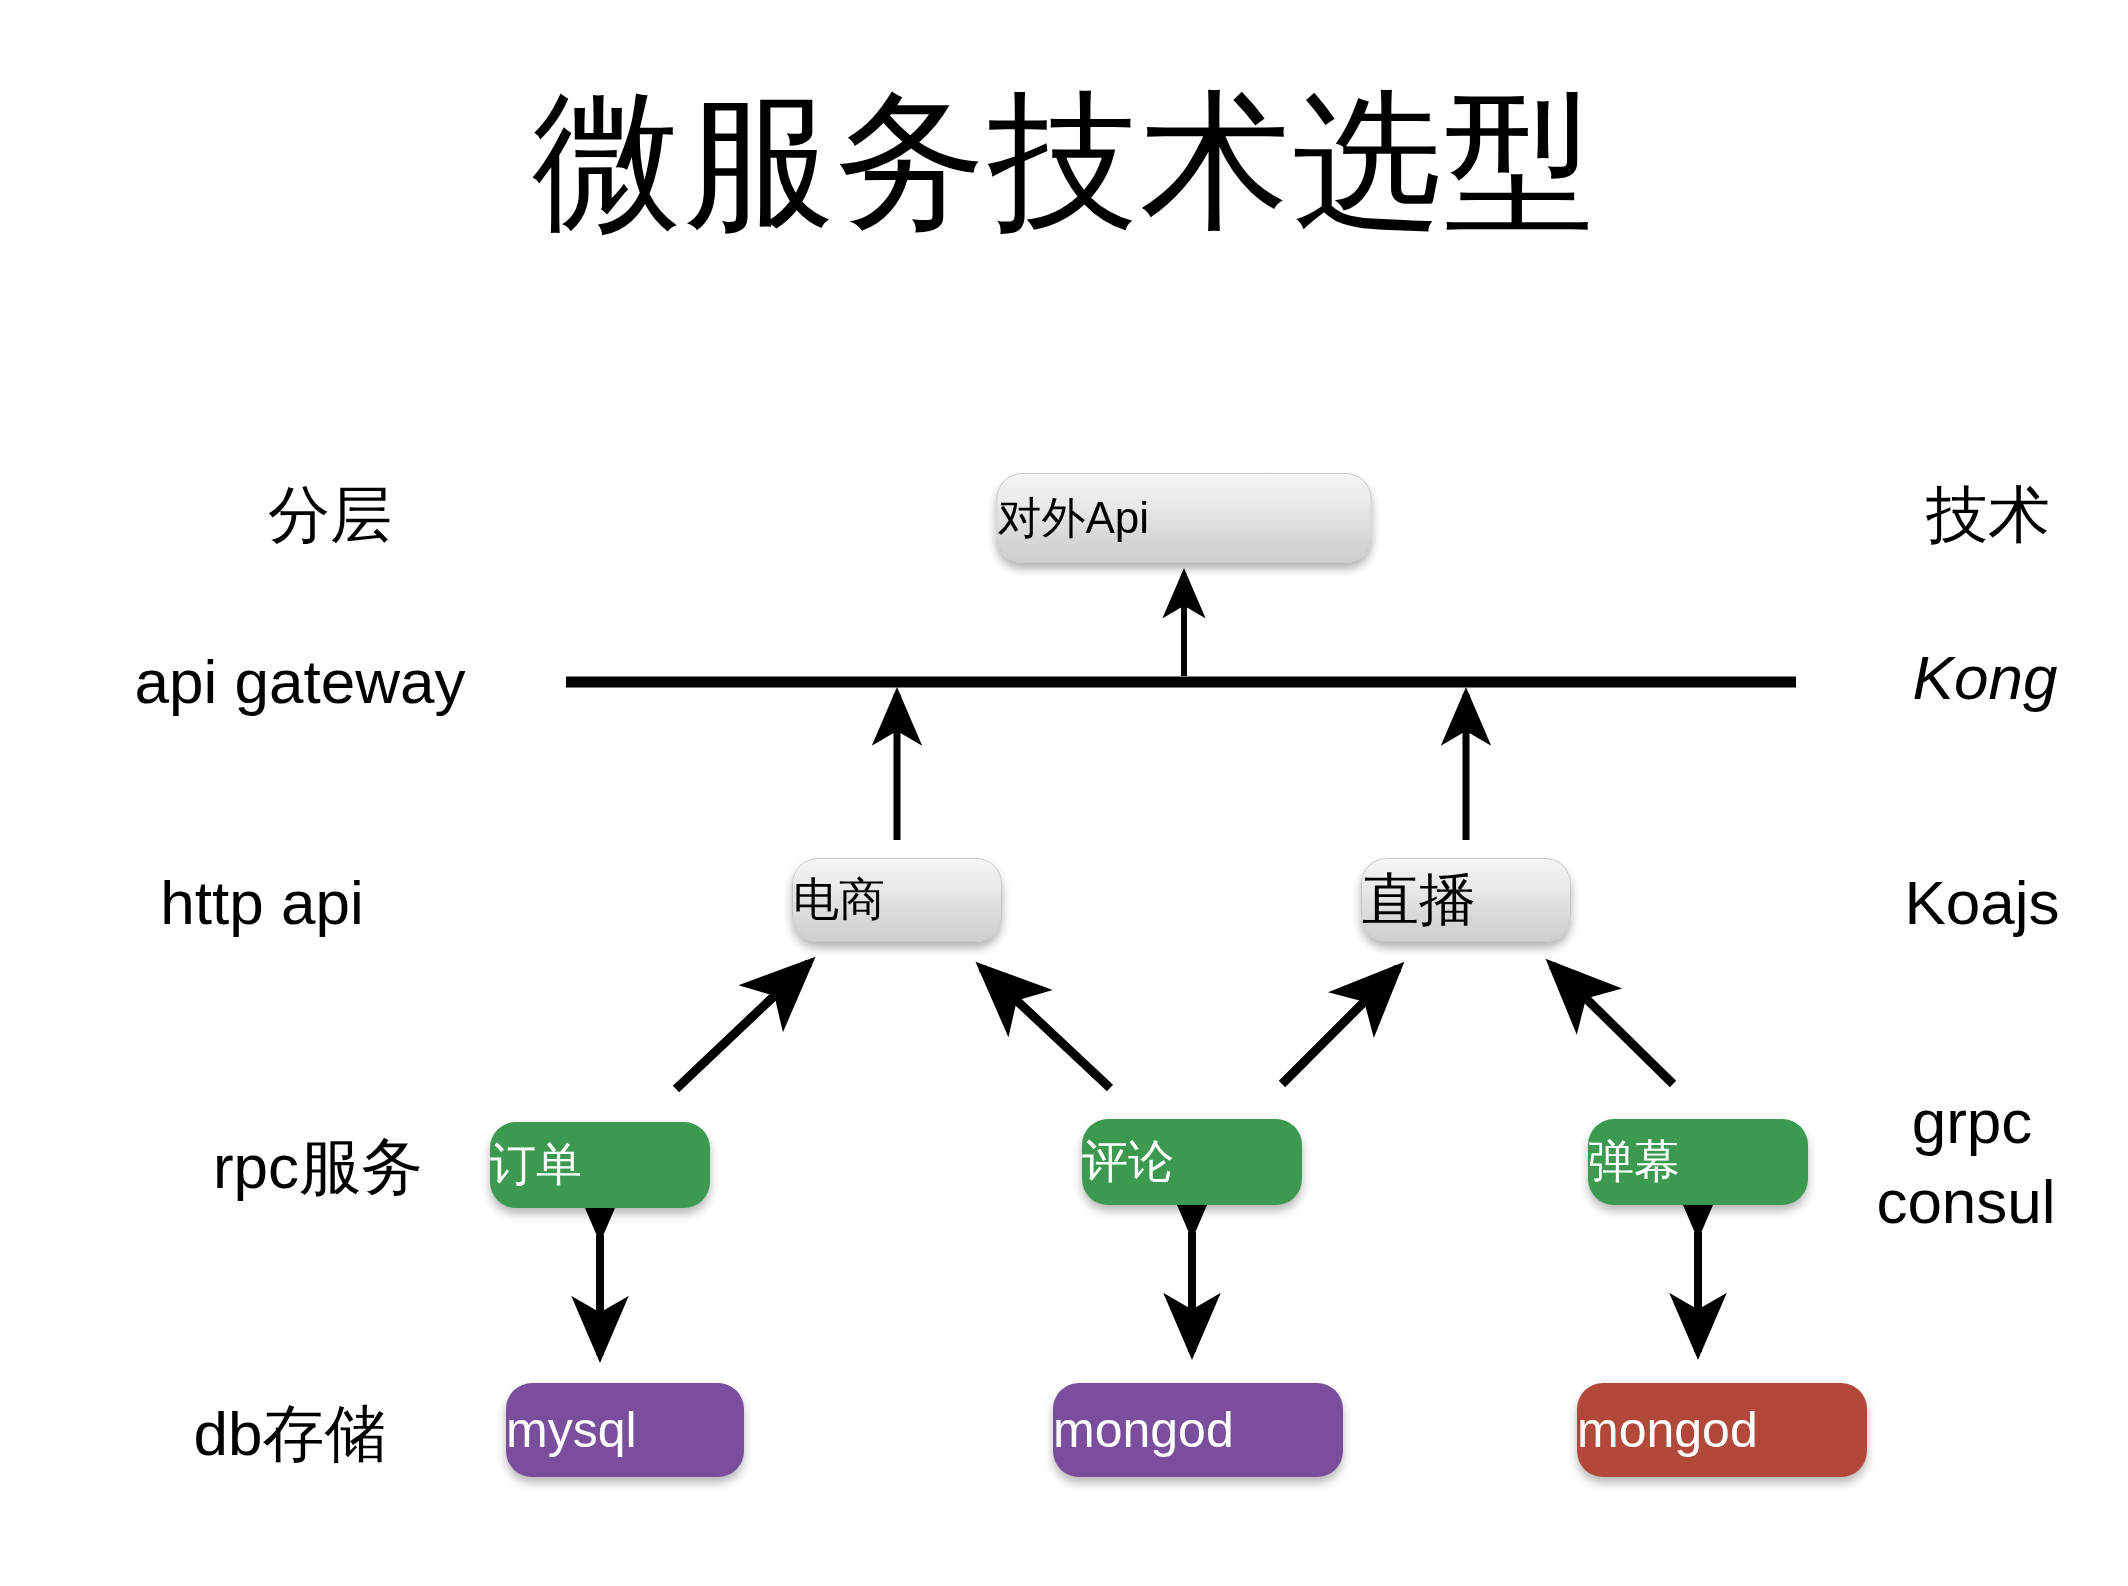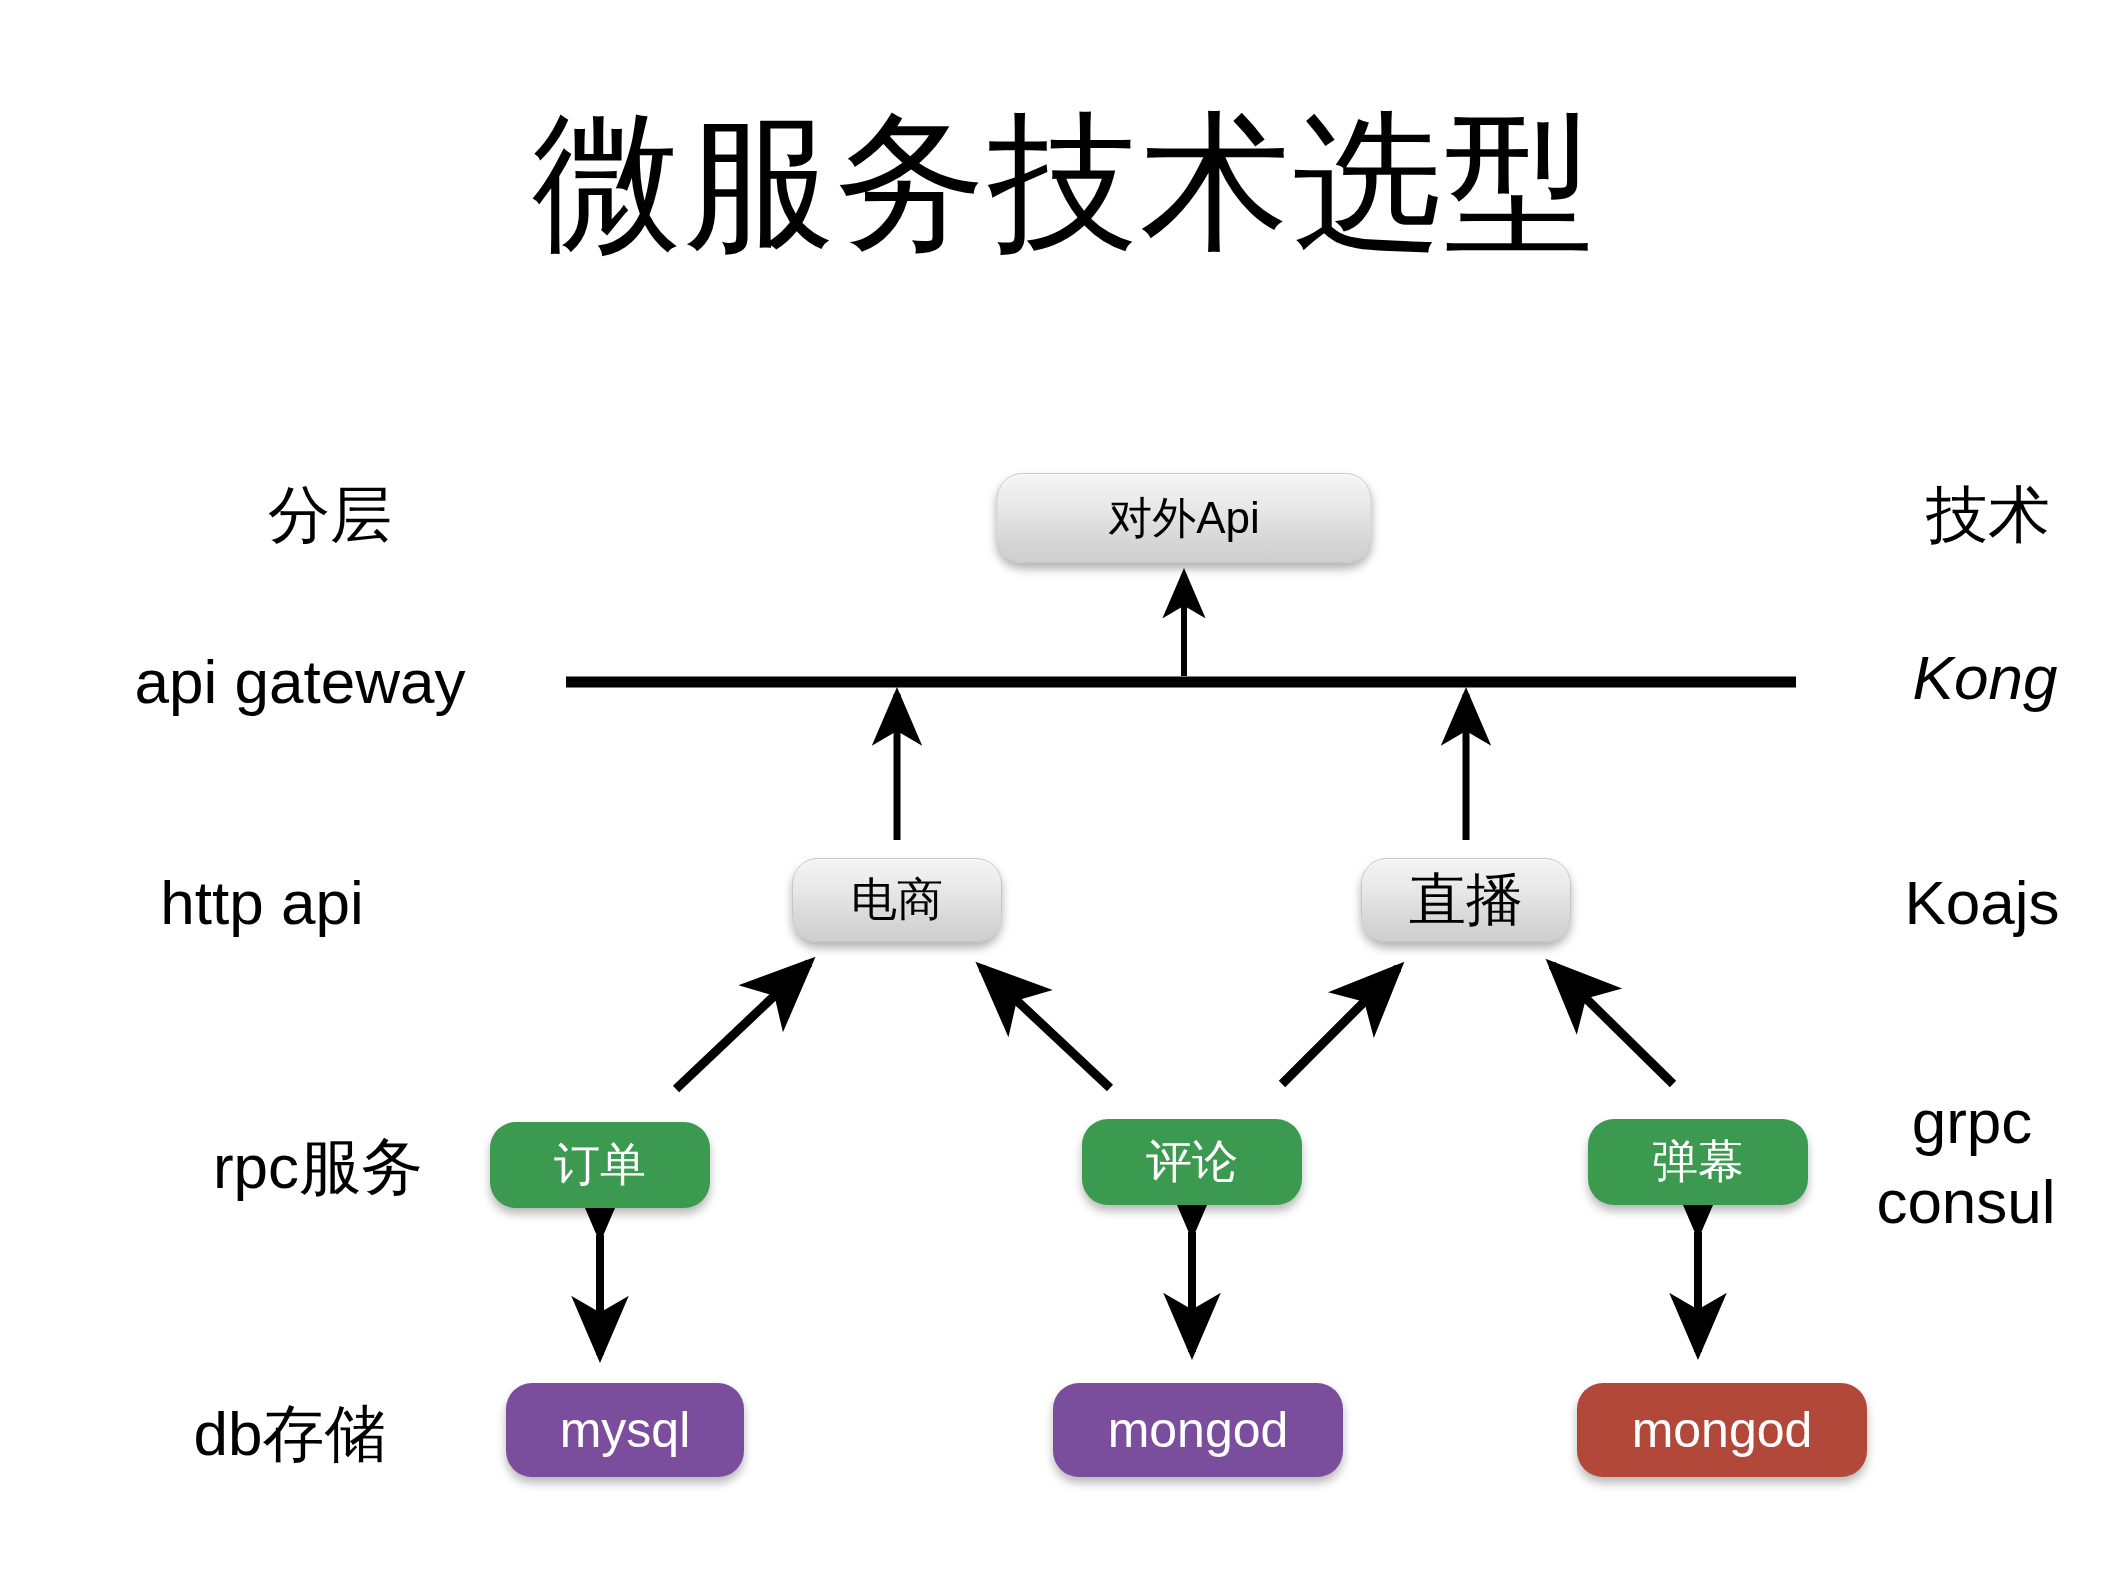--- a/index.html
+++ b/index.html
@@ -16,21 +16,21 @@
     width: 2128px;
     height: 1586px;
     background: #ffffff;
     overflow: hidden;
   }
 
   
   #title {
     position: absolute;
     left: 0;
-    top: 100px;
+    top: 79px;
     width: 2128px;
     text-align: center;
     font-size: 150px;
     line-height: 1.1;
     letter-spacing: 2px;
     font-weight: 400;
     color: #000;
     white-space: nowrap;
   }
 
@@ -45,21 +45,21 @@
   }
   .row-label.left  { text-align: center; transform: translate(-50%, -50%); }
   .row-label.right { text-align: center; transform: translate(-50%, -50%); }
 
   
   .node {
     position: absolute;
     transform: translate(-50%, -50%);
     display: flex;
     align-items: center;
-    justify-content: center;
+    justify-content: flex-start;
     box-sizing: border-box;
     border-radius: 26px;
     white-space: nowrap;
   }
   .node .node-text { display: block; }
 
   .node.grey {
     background: linear-gradient(to bottom, #f4f4f4 0%, #e9e9e9 35%, #d8d8d8 72%, #cfcfcf 100%);
     border: 1px solid #c6c6c6;
     box-shadow: 0 6px 10px rgba(0,0,0,0.30), inset 0 1px 0 rgba(255,255,255,0.9);

